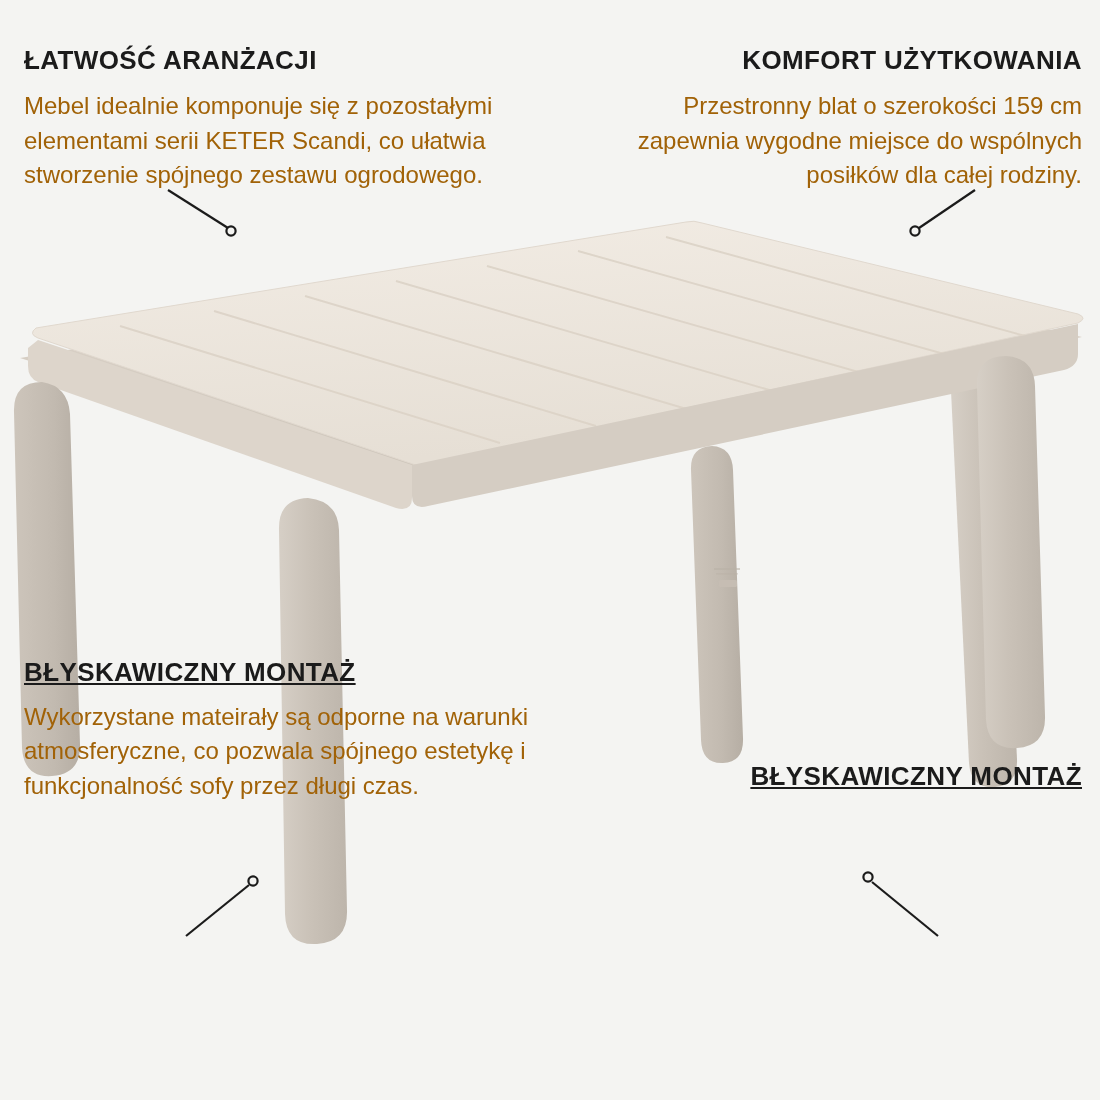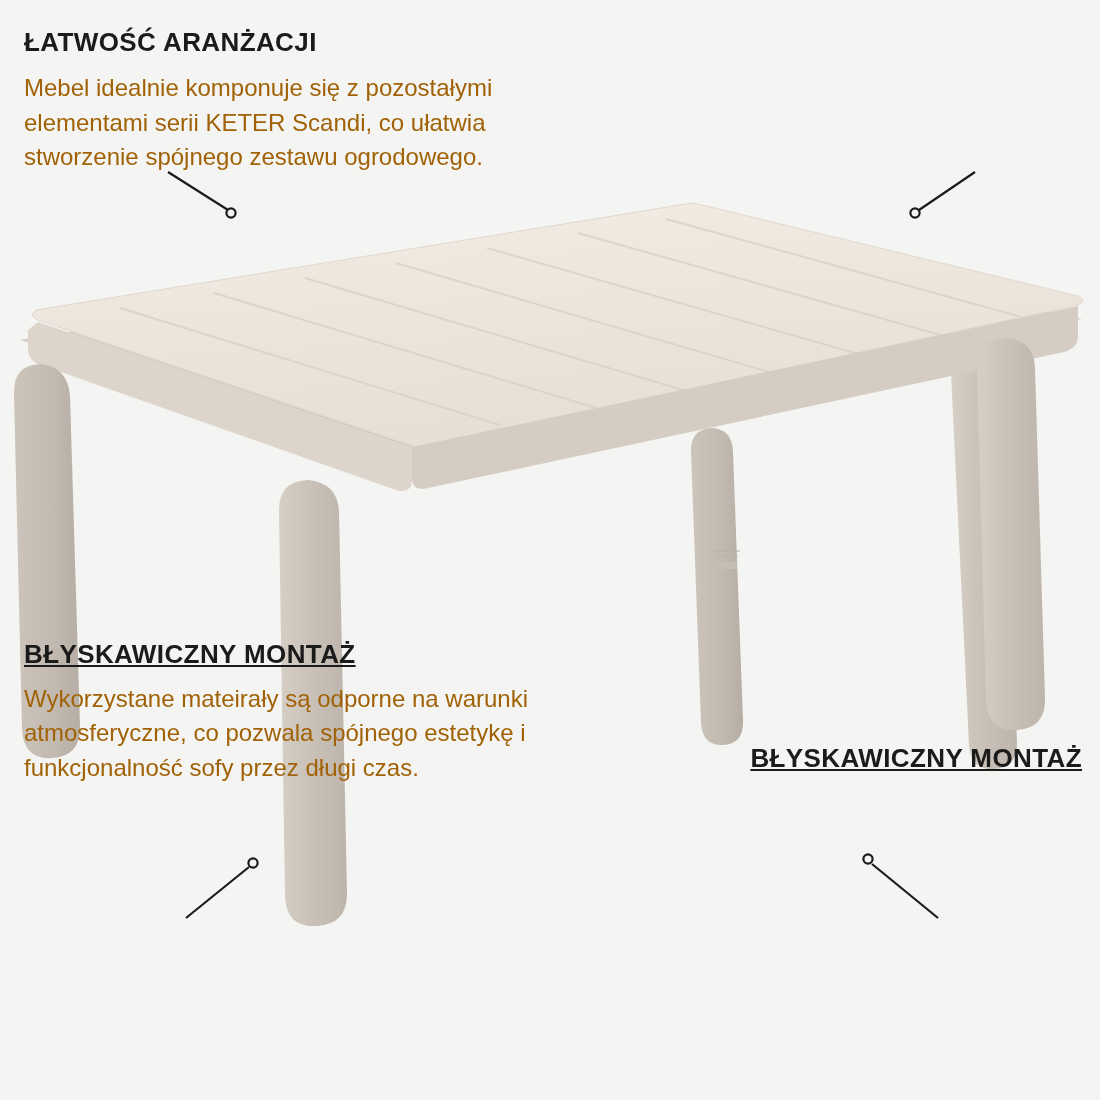--- a/index.html
+++ b/index.html
@@ -6,20 +6,21 @@
   html, body {
     width: 1100px; height: 1100px;
     background: #f4f4f2;
     font-family: "Liberation Sans", sans-serif;
     overflow: hidden;
   }
   .page {
     position: relative;
     width: 1100px; height: 820px;
     background: #f4f4f2;
+    margin-top: 18px;
   }
 
   
   .block { position: absolute; }
   .block h2 {
     font-size: 26px;
     font-weight: 700;
     letter-spacing: 0.4px;
     color: #1b1b1b;
     line-height: 1.15;
@@ -137,20 +138,24 @@
     <g>
       <path d="M1006 188 q28 2 29 30 l10 330 q1 30 -28 32 q-29 2 -31 -28 l-9 -334 q-1 -30 29 -30 z" fill="url(#legGrad)"></path>
     </g>
   </svg>
 
   <div class="block tl">
     <h2>ŁATWOŚĆ ARANŻACJI</h2>
     <p>Mebel idealnie komponuje się z pozostałymi elementami serii KETER Scandi, co ułatwia stworzenie spójnego zestawu ogrodowego.</p>
   </div>
 
+  <div class="block tr">
+    <h2>KOMFORT UŻYTKOWANIA</h2>
+    <p>Przestronny blat o szerokości 159 cm zapewnia wygodne miejsce do wspólnych posiłków dla całej rodziny.</p>
+  </div>
 
   <div class="block bl">
     <h2>BŁYSKAWICZNY MONTAŻ</h2>
     <p>Wykorzystane mateirały są odporne na warunki atmosferyczne, co pozwala spójnego estetykę i funkcjonalność sofy przez długi czas.</p>
   </div>
 
   <div class="block br">
     <h2>BŁYSKAWICZNY MONTAŻ</h2>
   </div>
 

